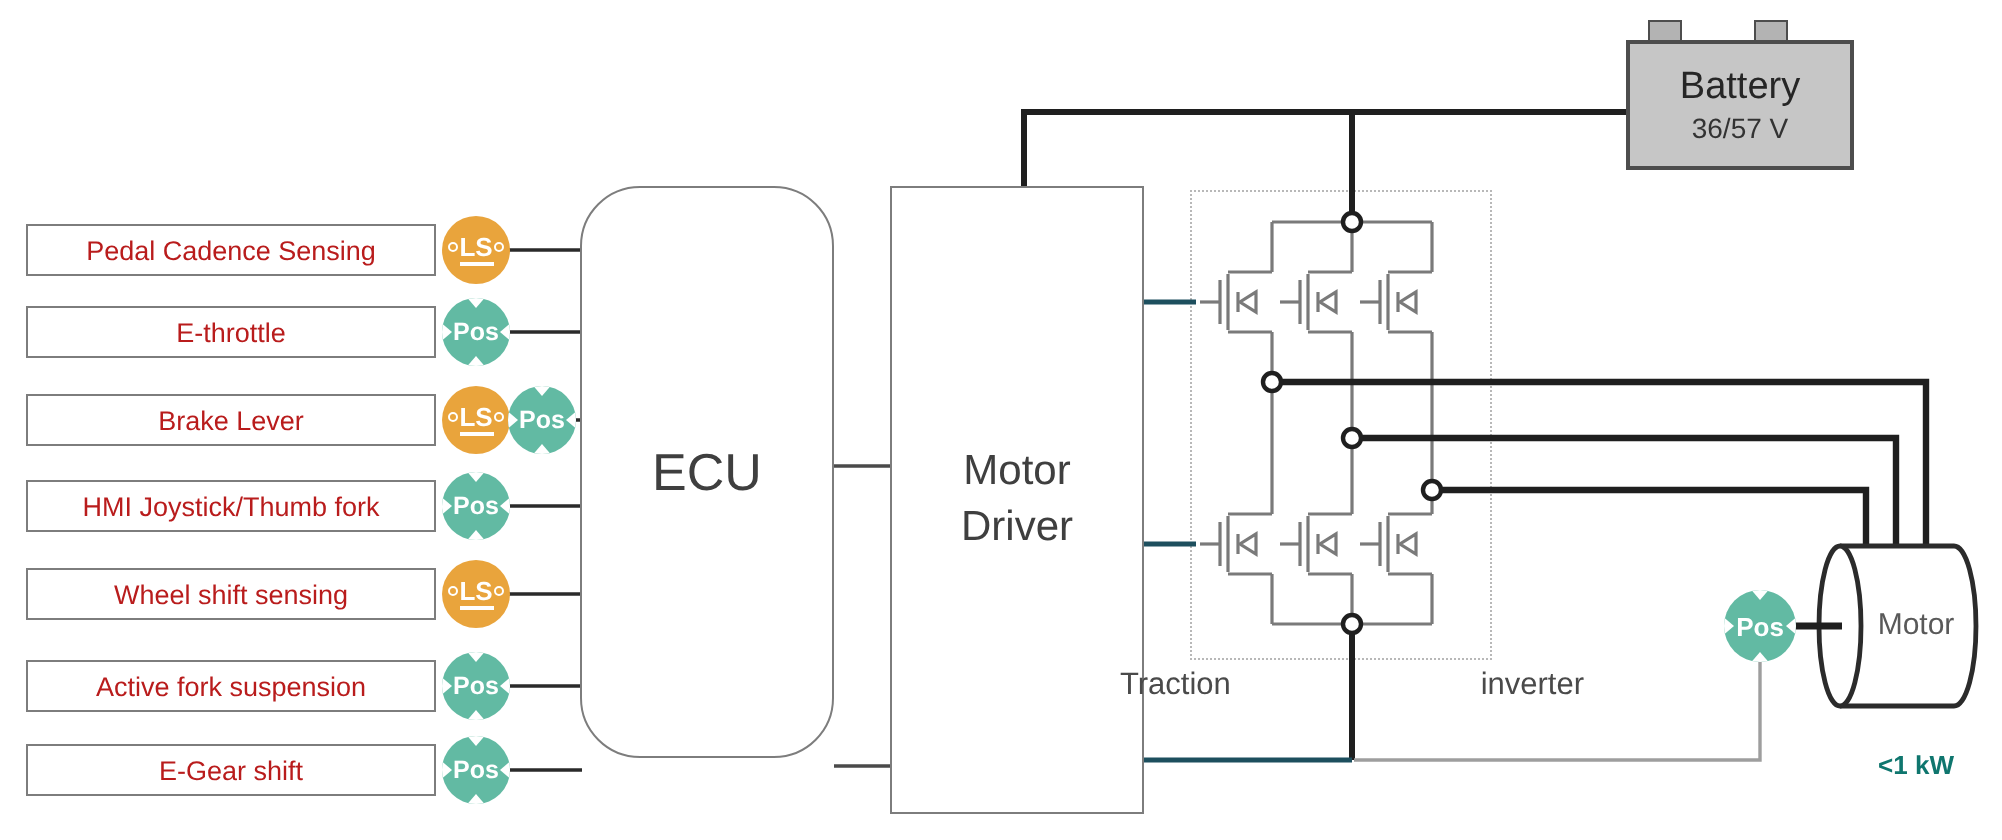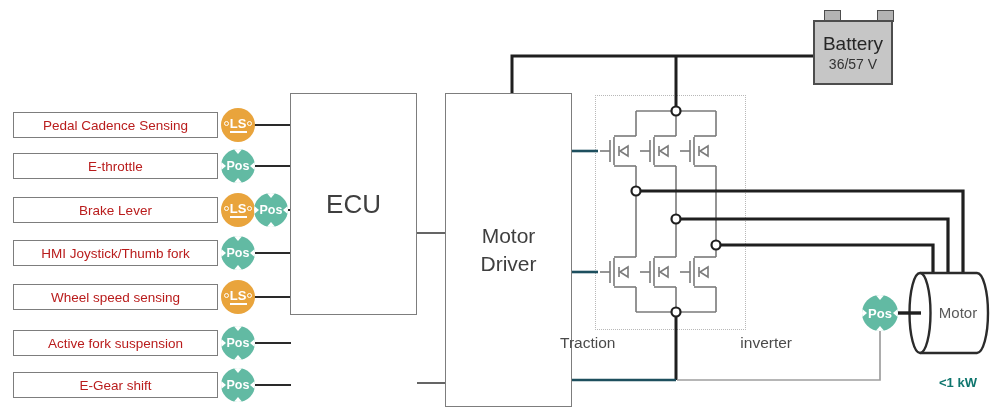--- a/index.html
+++ b/index.html
@@ -20,26 +20,26 @@
     display:flex;align-items:center;justify-content:center;
     font-size:13.5px;color:#b91c1c;white-space:nowrap;
   }
 
   
   .block{
     position:absolute;border:1.8px solid var(--outline);background:#fff;box-sizing:border-box;
     display:flex;align-items:center;justify-content:center;flex-direction:column;
     color:#3F3F3F;
   }
-  .ecu{left:290px;top:93px;width:127px;height:222px;font-size:26px;}
+  .ecu{left:290px;top:93px;width:127px;height:286px;font-size:26px;border-radius:30px;}
   .md{left:445px;top:93px;width:127px;height:314px;font-size:21px;line-height:28px;}
 
   
   .battery{
-    position:absolute;left:813px;top:20px;width:80px;height:65px;box-sizing:border-box;
+    position:absolute;left:813px;top:20px;width:114px;height:65px;box-sizing:border-box;
     background:#C6C6C6;border:2px solid #4D4D4D;
     display:flex;flex-direction:column;align-items:center;justify-content:center;
   }
   .battery .t1{font-size:19px;color:#262626;}
   .battery .t2{font-size:14px;color:#333;margin-top:1px;}
   .terminal{position:absolute;width:17px;height:12px;background:#B3B3B3;border:1.5px solid #4D4D4D;box-sizing:border-box;}
 
   
   .inv-outline{position:absolute;left:595px;top:95px;width:151px;height:235px;border:1.5px dotted #B8B8B8;box-sizing:border-box;}
   .inv-label{position:absolute;left:560px;top:334px;width:232px;display:flex;justify-content:space-between;gap:21px;font-size:15.5px;color:#4A4A4A;}
@@ -160,21 +160,21 @@
   <div class="iobox" style="top:197px">
       <span>Brake Lever</span>
     </div>
   <div class="iobox" style="top:153px">
       <span>E-throttle</span>
     </div>
   <div class="iobox" style="top:240px">
       <span>HMI Joystick/Thumb fork</span>
     </div>
   <div class="iobox" style="top:284px">
-      <span>Wheel speed sensing</span>
+      <span>Wheel shift sensing</span>
     </div>
   <div class="iobox" style="top:330px">
       <span>Active fork suspension</span>
     </div>
   <div class="iobox" style="top:372px">
       <span>E-Gear shift</span>
     </div>
 
   <div class="badge ls" style="left:221px;top:108px">
     <span class="ls-row">

